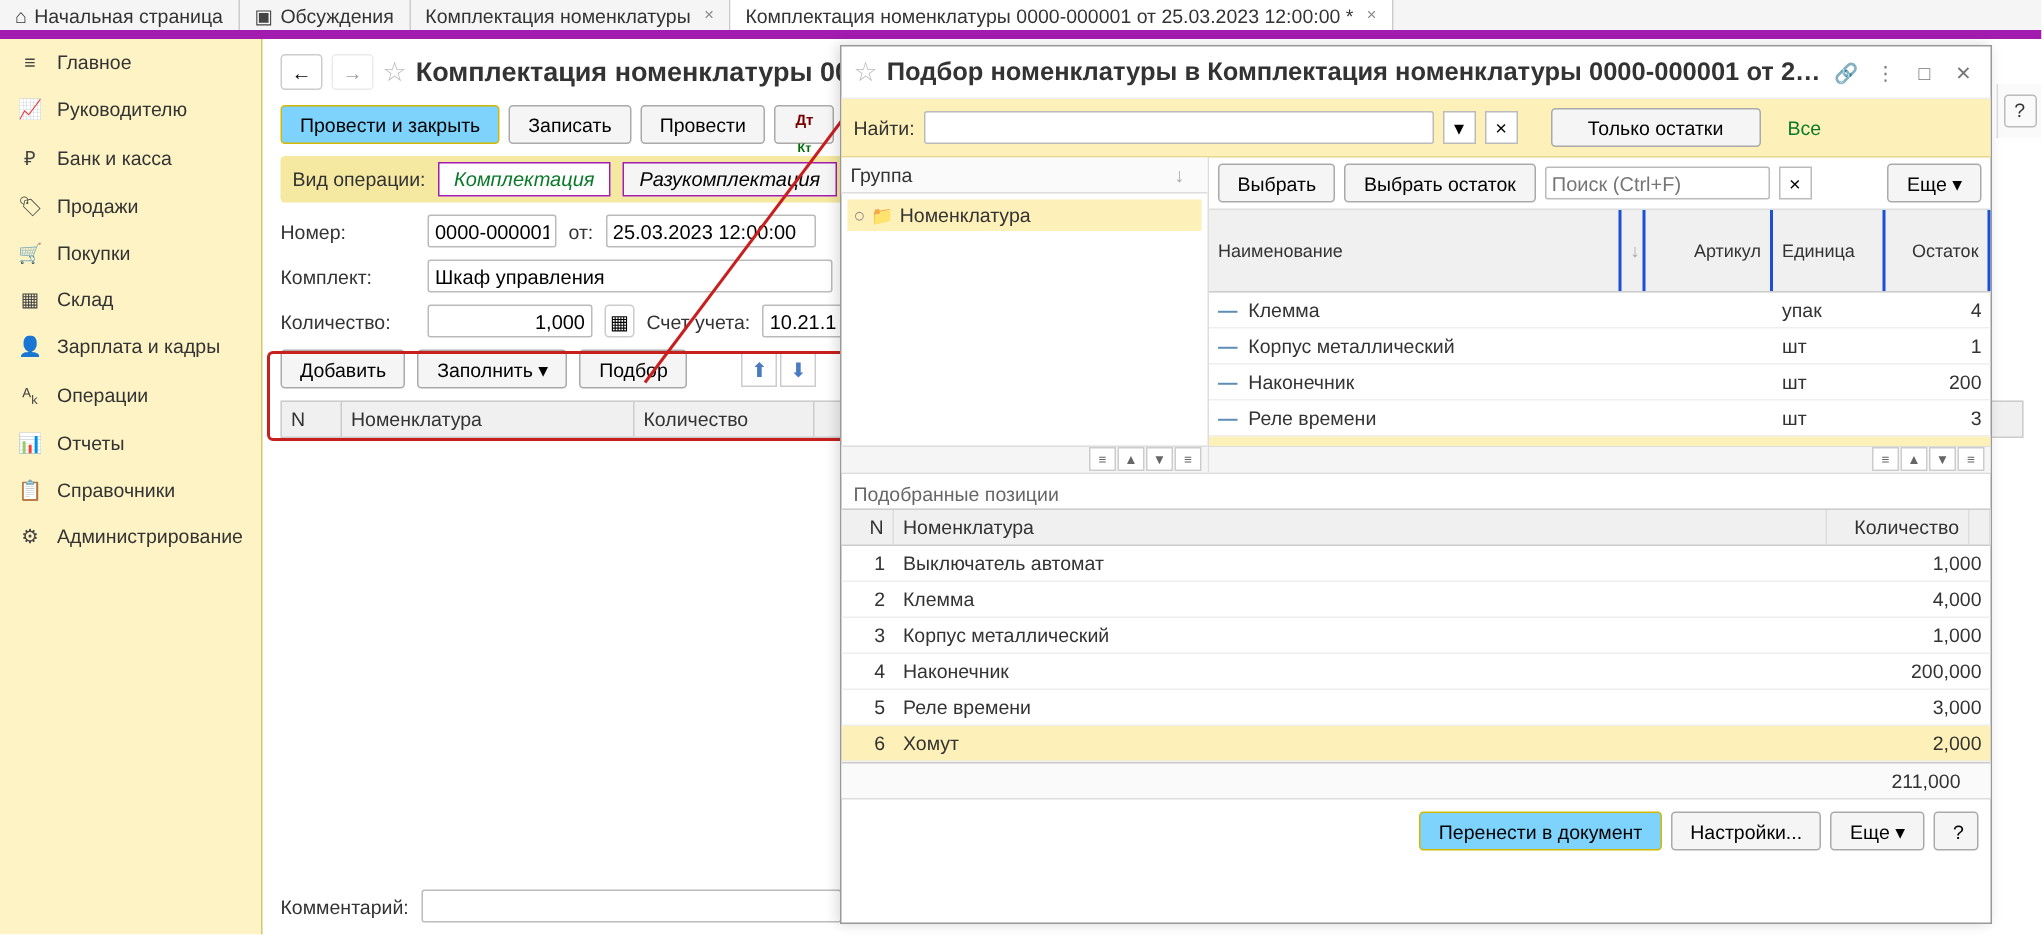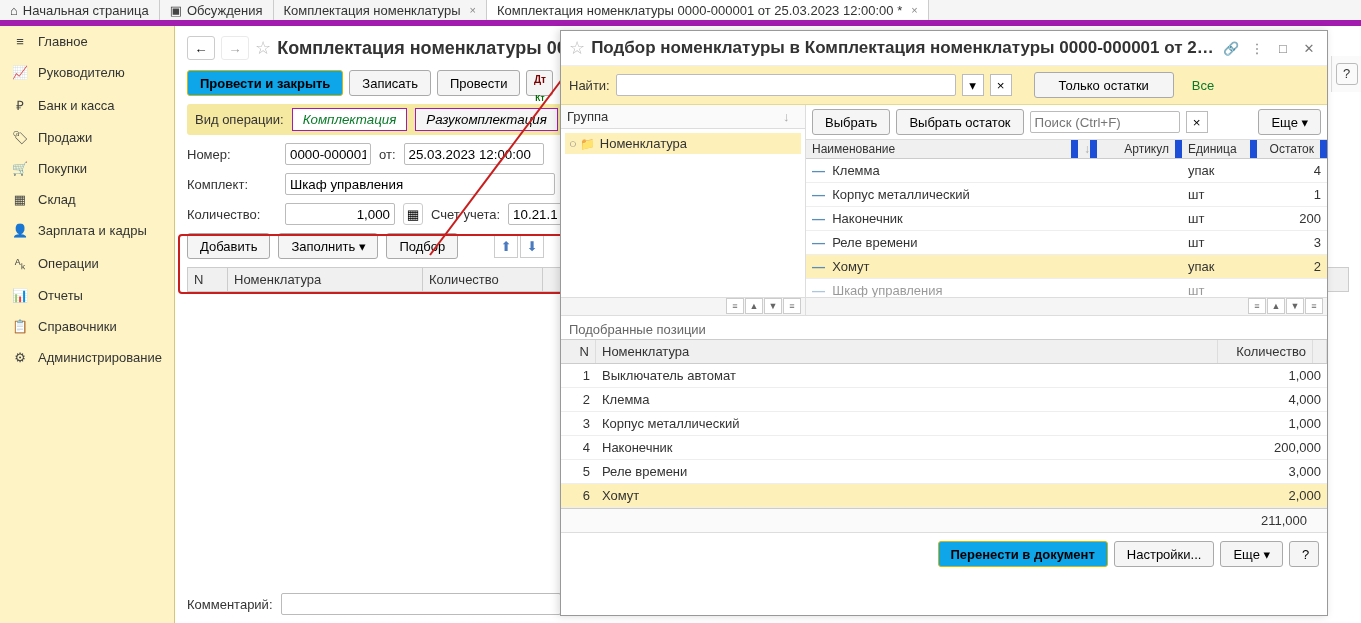--- a/index.html
+++ b/index.html
@@ -26,22 +26,22 @@
   
   
   .doc-header { display: flex; align-items: center; gap: 6px; margin-bottom: 10px; }
   .nav-btn { width: 28px; height: 24px; border: 1px solid #ccc; background: #fff; cursor: pointer; border-radius: 3px; }
   .doc-title { font-size: 18px; font-weight: bold; }
   .star-icon::before { content: "☆"; color: #bbb; font-size: 18px; }
   
   
   .toolbar { display: flex; gap: 6px; margin-bottom: 8px; align-items: center; }
   .btn { height: 26px; padding: 0 12px; border: 1px solid #aaa; background: #f5f5f5; border-radius: 3px; cursor: pointer; font-size: 13px; }
-  .btn.yellow { background: #0ea5e9; border-color: #d4b800; font-weight: bold; }
-  .btn-icon { width: 27px; padding: 0; }
+  .btn.yellow { background: #7dd3fc; border-color: #d4b800; font-weight: normal; }
+  .btn-icon { width: 40px; padding: 0; }
   .dtkt { color: #7a0000; font-weight: bold; font-size: 10px; line-height: 1; }
   .dtkt sub { color: #006b00; }
   
   
   .form-row { display: flex; align-items: center; margin-bottom: 8px; gap: 8px; }
   .form-label { width: 90px; }
   .opmode-row { background: #f5e8a0; padding: 4px 8px; border-radius: 3px; display: inline-flex; align-items: center; gap: 8px; margin-bottom: 8px; }
   .opmode-btn { padding: 3px 10px; border: 1px solid #a21caf; background: #f5f5f5; cursor: pointer; font-style: italic; }
   .opmode-btn.active { background: #fff; color: #0a7a2a; }
   .txt-input { height: 22px; border: 1px solid #bbb; padding: 0 4px; border-radius: 2px; }
@@ -81,21 +81,21 @@
   .folder-icon::before { content: "📁"; font-size: 12px; }
   .spacer-btns { height: 18px; border-top: 1px solid #ddd; display: flex; justify-content: flex-end; padding: 0 4px; gap: 1px; background: #f5f5f5; }
   .sp-btn { width: 18px; height: 16px; border: 1px solid #ccc; background: #fff; font-size: 9px; color: #666; cursor: pointer; }
   
   .ov-right-bar { display: flex; gap: 6px; padding: 4px 6px; border-bottom: 1px solid #ddd; align-items: center; }
   .search-sm { width: 150px; }
   .more-btn { margin-left: auto; }
   
   .catalog-tbl { flex: 1; overflow: auto; }
   .cat-head { display: flex; background: #f0f0f0; border-bottom: 1px solid #ccc; font-size: 12px; }
-  .cat-head > div { padding: 2px 6px; border-right: 7px solid #1d4ed8; }
+  .cat-head > div { padding: 20px 6px; border-right: 2px solid #1d4ed8; }
   .cat-row { display: flex; border-bottom: 1px solid #eee; cursor: pointer; }
   .cat-row > div { padding: 4px 6px; }
   .cat-row.selected { background: #fdf0b8; }
   .dash-icon::before { content: "—"; color: #5b8db8; font-weight: bold; }
   
   .picked-label { padding: 6px 8px 2px; color: #666; border-top: 1px solid #ddd; }
   .picked-tbl { flex-shrink: 0; }
   .picked-head { display: flex; background: #f0f0f0; border-top: 1px solid #ccc; border-bottom: 1px solid #ccc; }
   .picked-head > div { padding: 4px 6px; border-right: 1px solid #ddd; }
   .picked-body { max-height: 168px; overflow-y: auto; }

